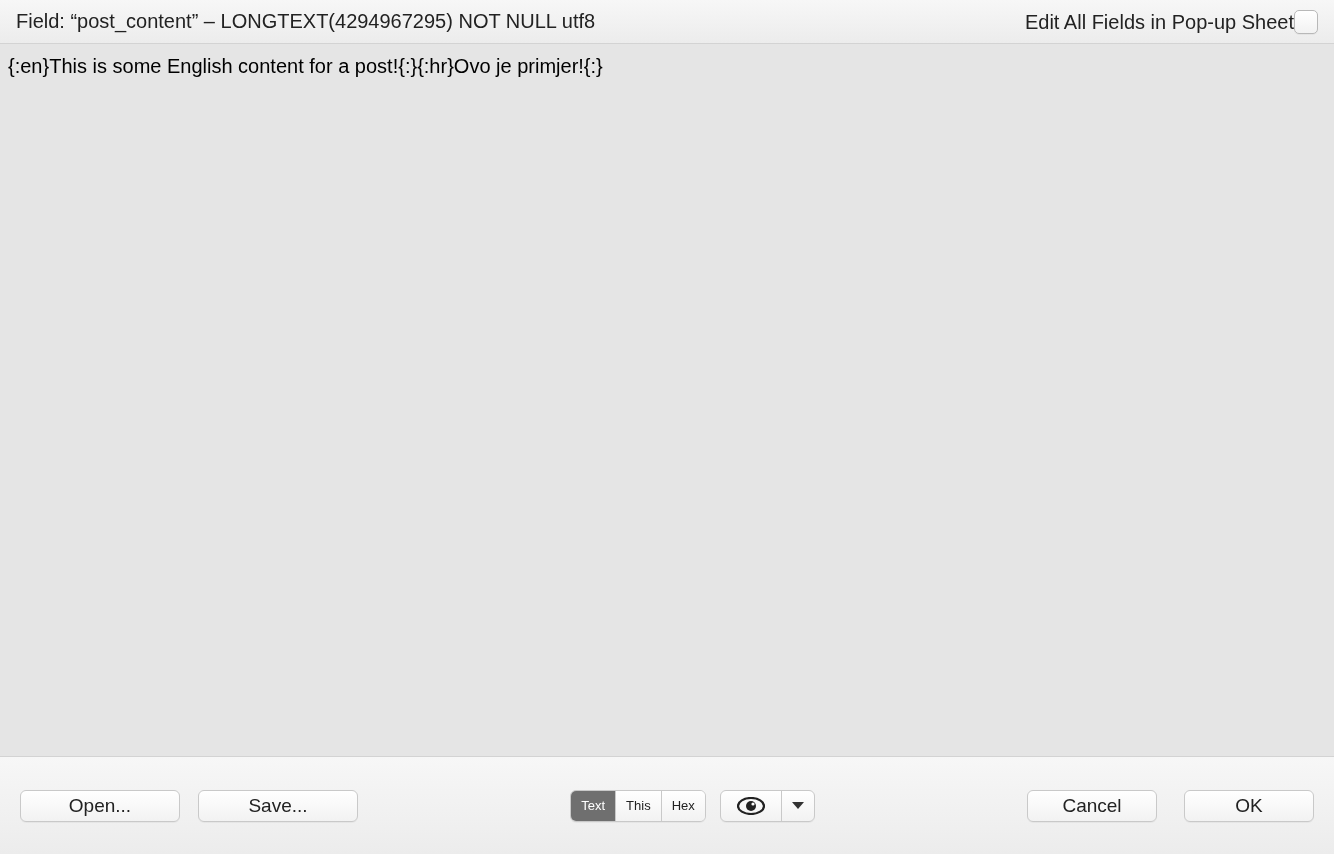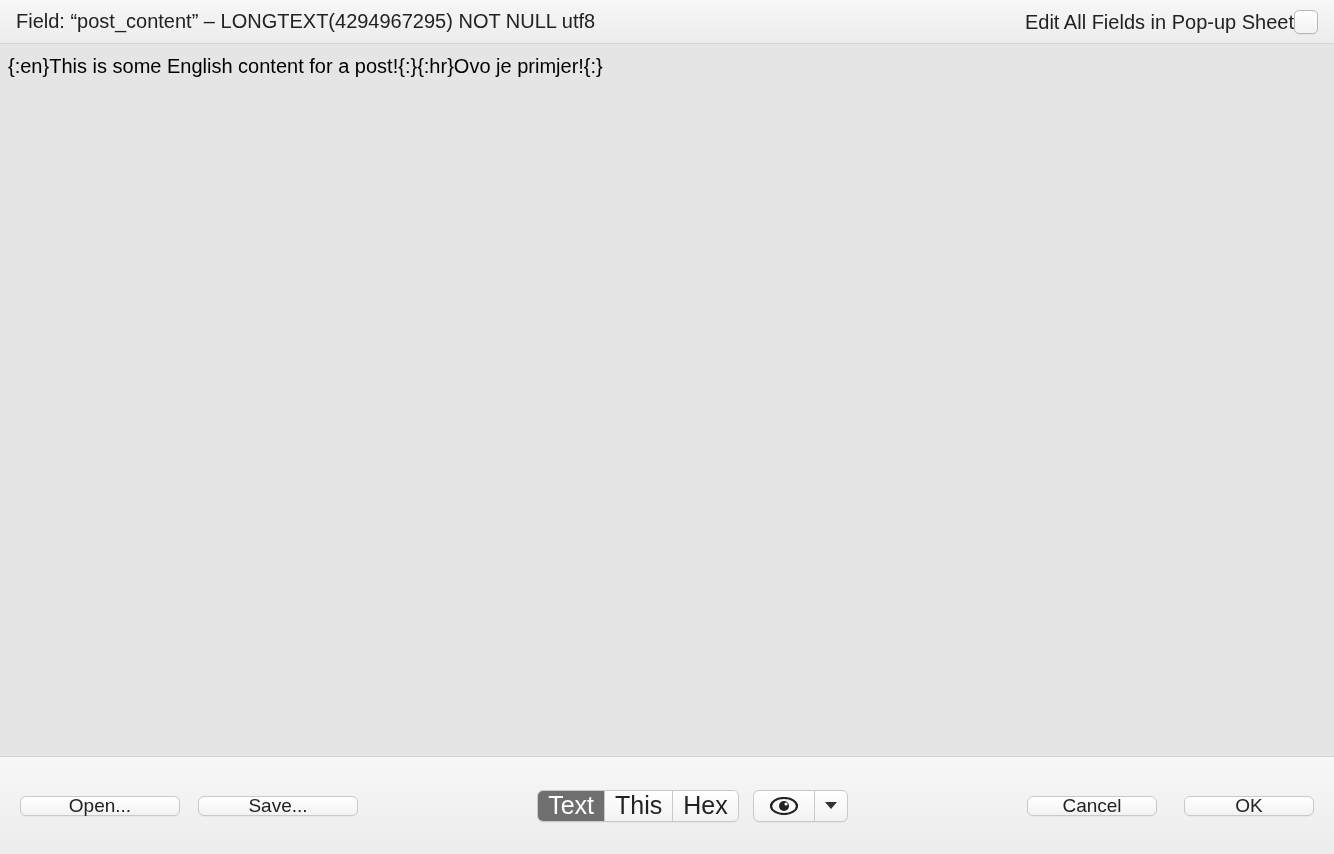--- a/index.html
+++ b/index.html
@@ -78,21 +78,21 @@
     .footer-center {
       display: flex;
       align-items: center;
       gap: 14px;
     }
     .footer-right {
       display: flex;
       gap: 27px;
     }
     .btn {
-      height: 20px;
+      height: 32px;
       padding: 0 20px;
       border: 1px solid #c9c9c9;
       border-radius: 6px;
       background: linear-gradient(to bottom, #ffffff, #f2f2f2);
       font-size: 19px;
       color: #222;
       cursor: pointer;
       display: inline-flex;
       align-items: center;
       justify-content: center;
@@ -108,21 +108,21 @@
       border-radius: 6px;
       overflow: hidden;
       box-shadow: 0 1px 0 rgba(0,0,0,0.04);
       height: 32px;
     }
     .segmented .seg {
       padding: 0 10px;
       display: inline-flex;
       align-items: center;
       justify-content: center;
-      font-size: 25px;
+      font-size: 13px;
       color: #222;
       background: linear-gradient(to bottom, #ffffff, #f2f2f2);
       border-right: 1px solid #c9c9c9;
       cursor: pointer;
     }
     .segmented .seg:last-child {
       border-right: none;
     }
     .segmented .seg.active {
       background: #6f6f6f;

